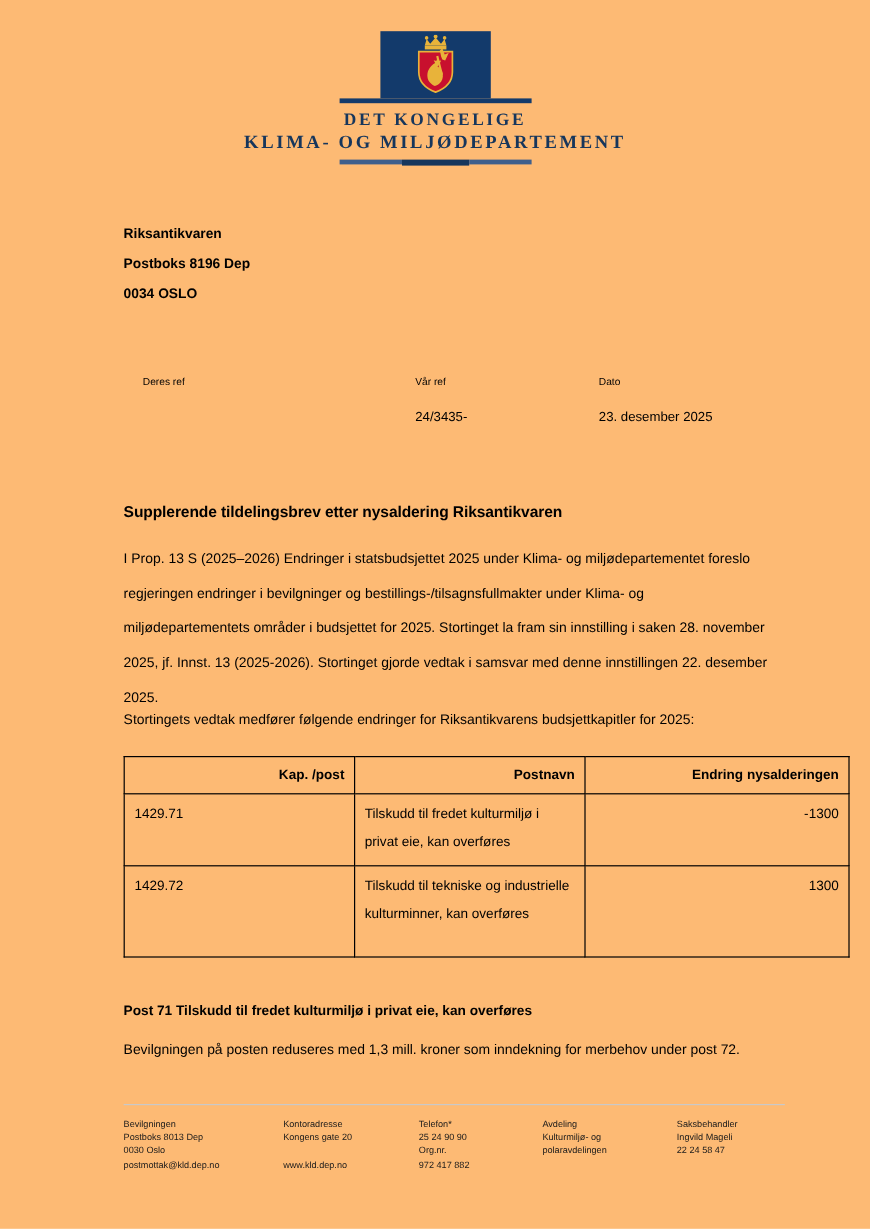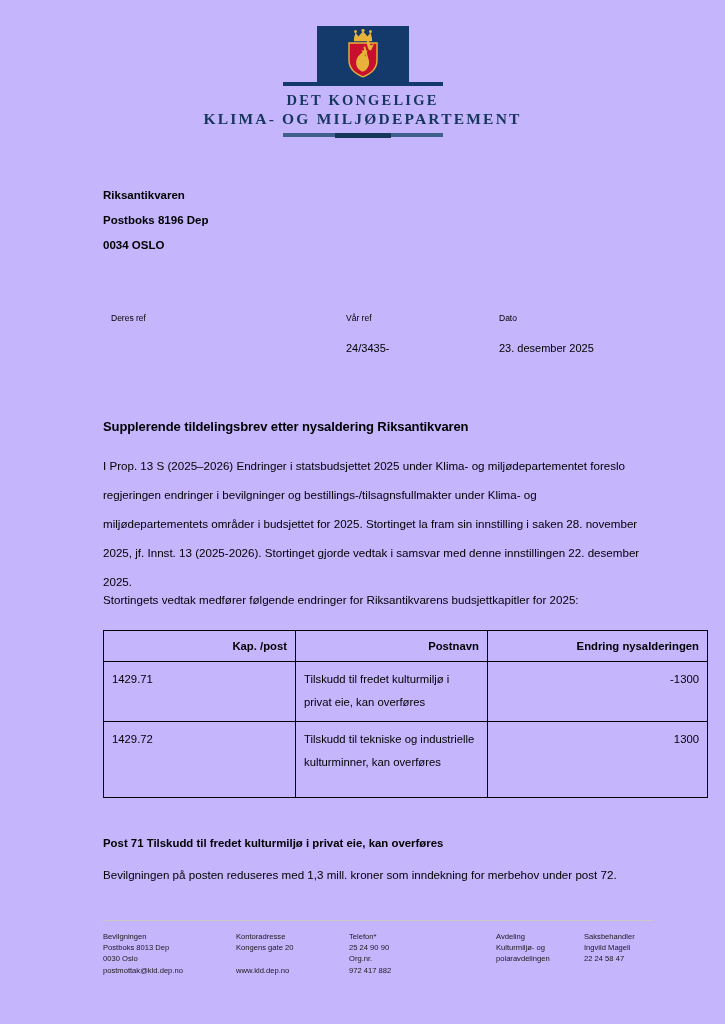--- a/index.html
+++ b/index.html
@@ -13,21 +13,21 @@
     position: relative;
     font-family: "Liberation Sans", sans-serif;
     color: #000000;
     overflow: hidden;
   }
 
   .page {
     position: relative;
     width: 725px;
     height: 1024px;
-    background: #c4b5fd;
+    background: #fdba74;
   }
 
   
   .logo-block {
     position: absolute;
     left: 0;
     top: 26px;
     width: 725px;
     text-align: center;
   }
@@ -92,21 +92,21 @@
     position: absolute;
     left: 103px;
     top: 313px;
     width: 555px;
     font-size: 8.5px;
   }
   .refrow .rcol {
     position: absolute;
     top: 0;
   }
-  .rcol-1 { left: 8px; }
+  .rcol-1 { left: 16px; }
   .rcol-2 { left: 219px; margin-left: 24px; }
   .rcol-3 { left: 396px; }
   .ref-label { display: block; margin-bottom: 19px; white-space: nowrap; }
   .ref-value { display: block; font-size: 11px; white-space: nowrap; }
 
   
   .doc-title {
     position: absolute;
     left: 103px;
     top: 419px;
@@ -191,22 +191,22 @@
     color: #1a1a1a;
   }
   .fcol {
     position: absolute;
     top: 0;
     white-space: nowrap;
   }
   .fcol-1 { left: 0; }
   .fcol-2 { left: 133px; }
   .fcol-3 { left: 246px; }
-  .fcol-4 { left: 349px; margin-left: 44px; }
-  .fcol-5 { left: 461px; margin-left: 20px; }
+  .fcol-4 { left: 349px; }
+  .fcol-5 { left: 461px; }
   .fcol div { display: block; }
   .fspacer { height: 11.2px; }
 </style>
 </head>
 <body>
 
 <div class="page">
 
   <div class="logo-block">
     <div class="crest-panel">

